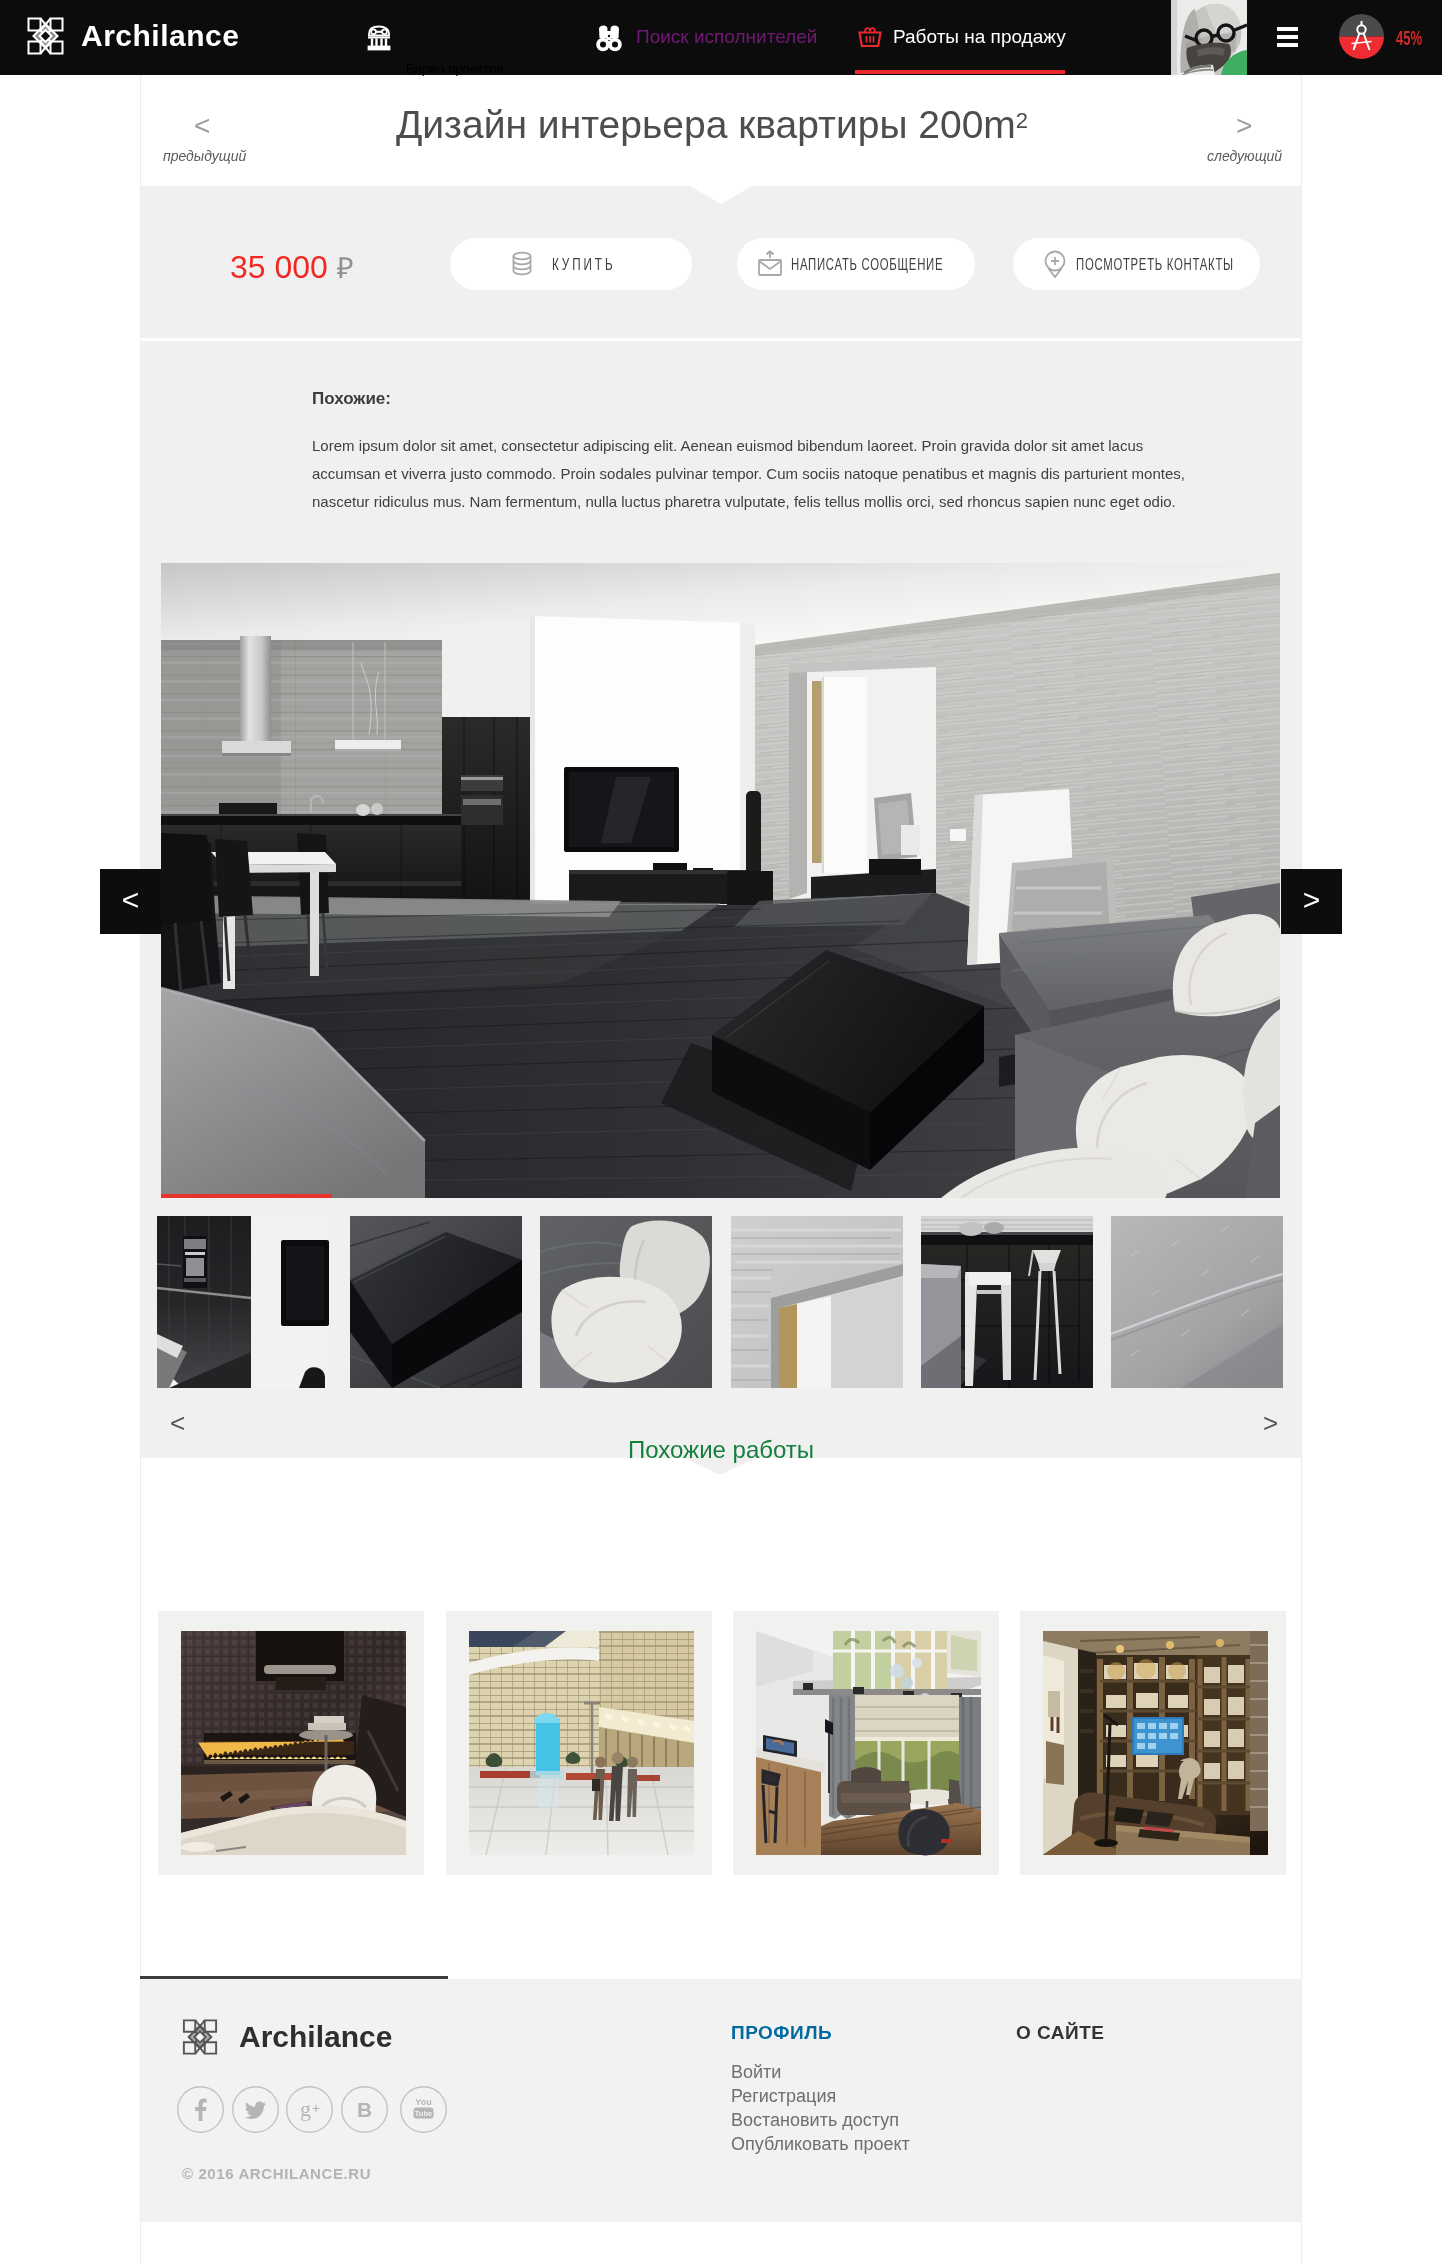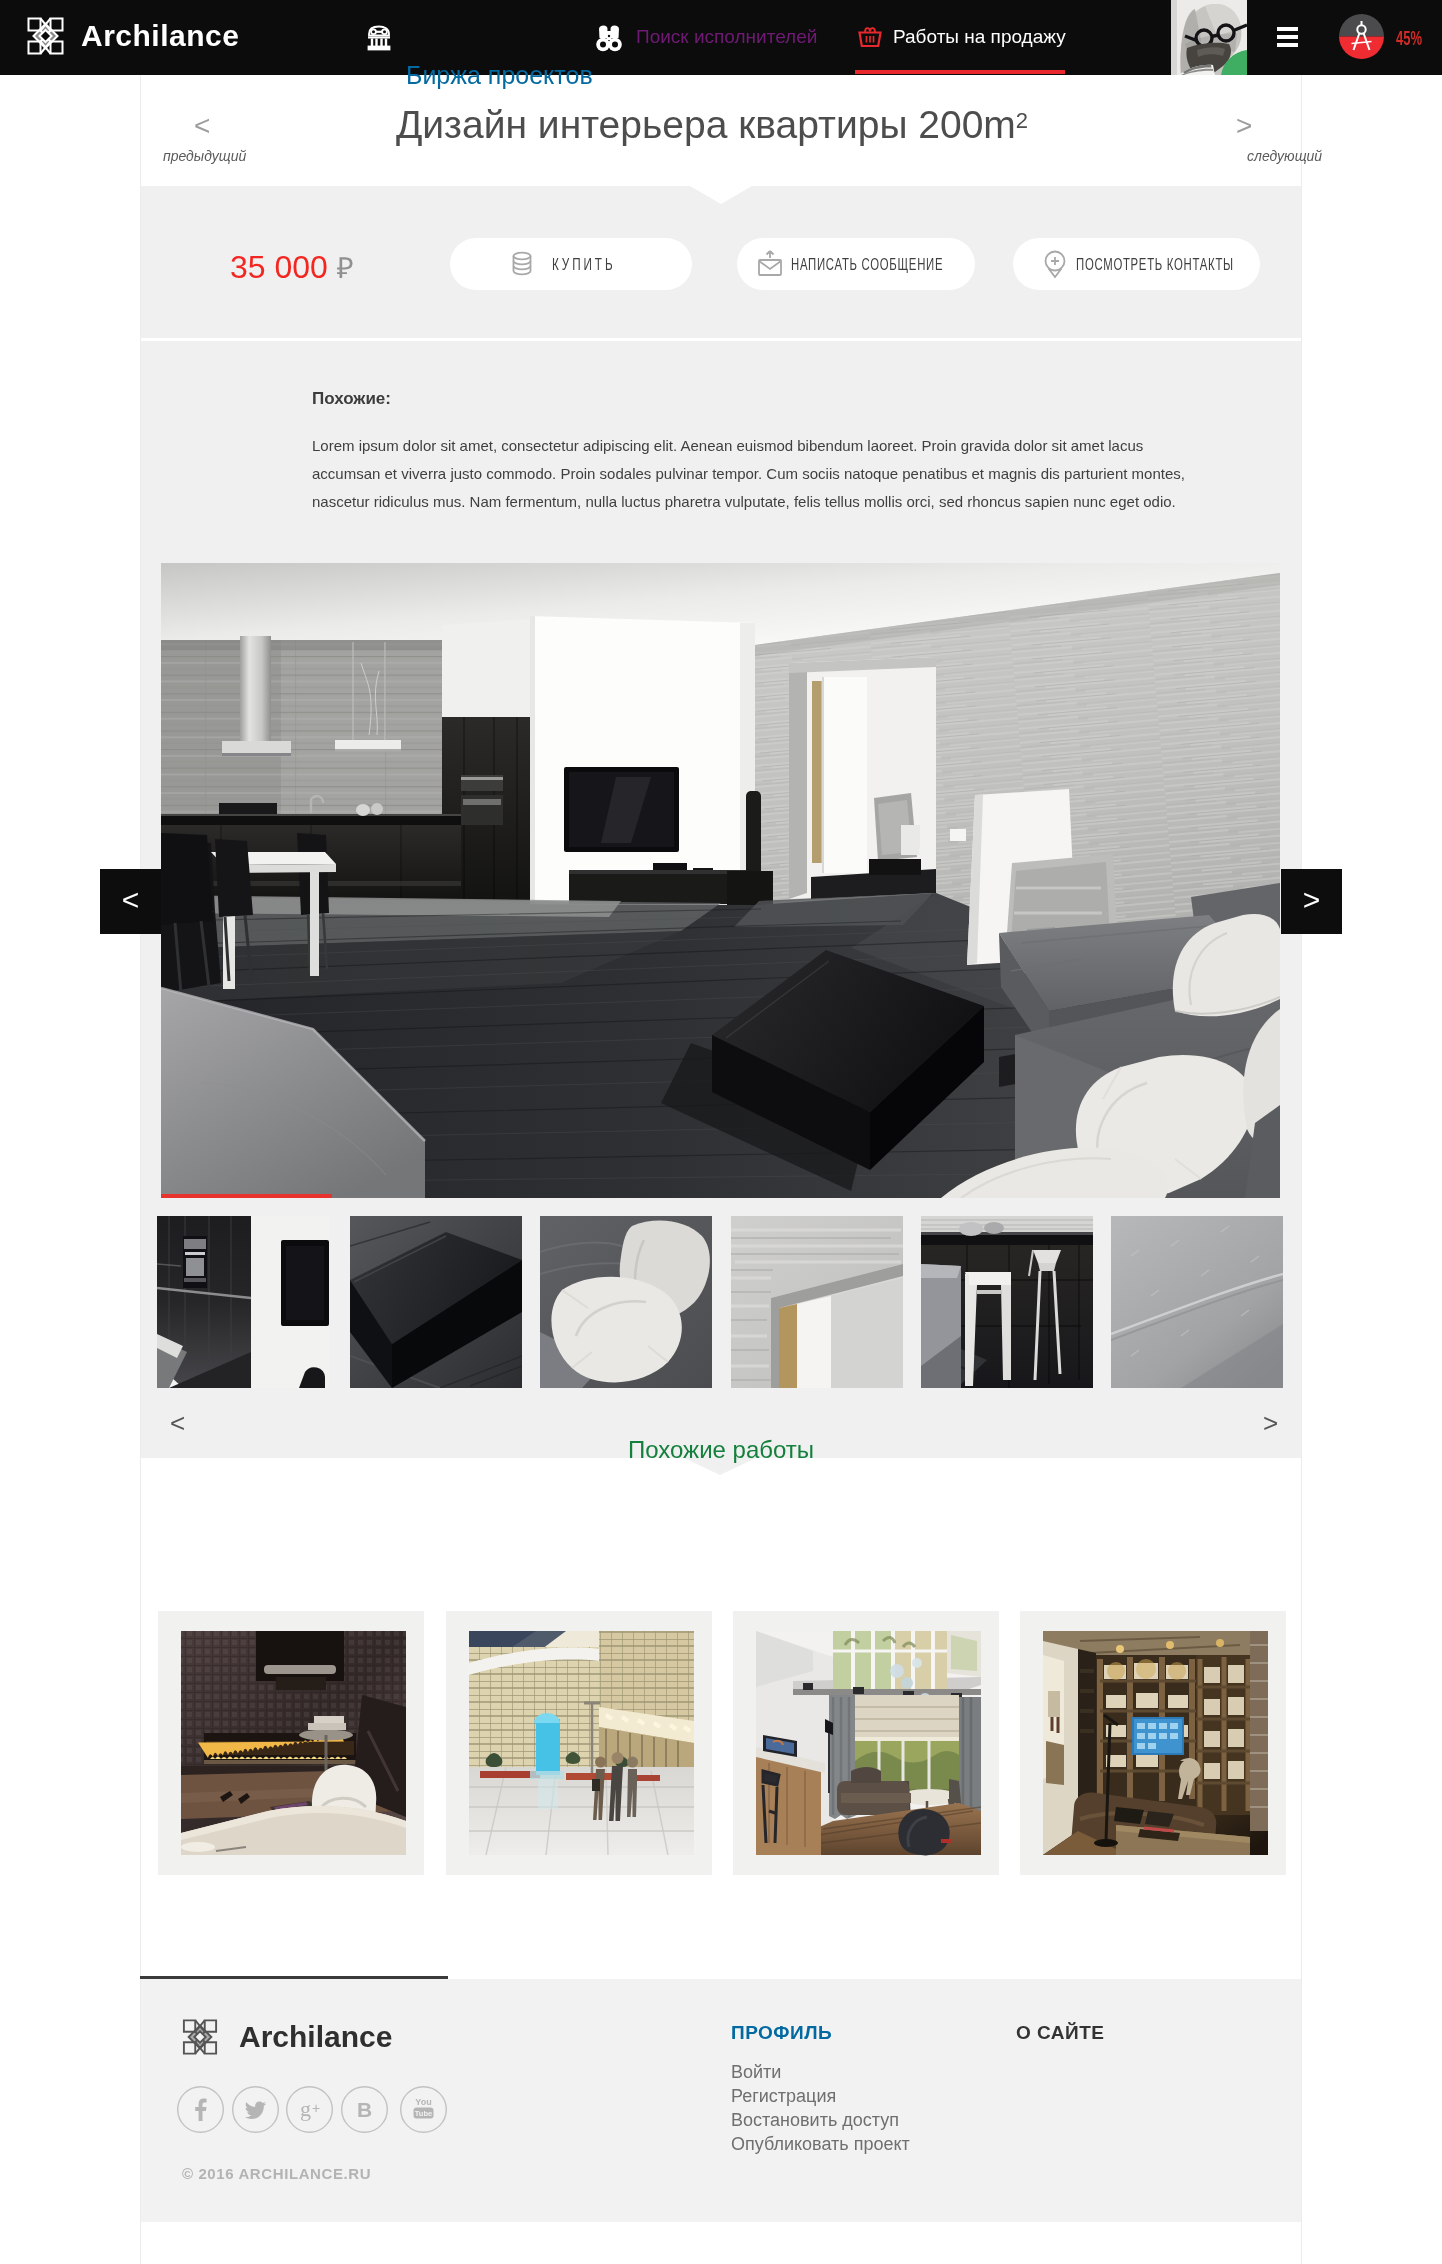--- a/index.html
+++ b/index.html
@@ -38,21 +38,21 @@
   <rect x="3.5" y="22.5" width="21" height="3" fill="#fff"></rect>
   <path d="M7 22 v-7.5 M11.5 22 v-7.5 M16.5 22 v-7.5 M21 22 v-7.5" stroke-width="2.4"></path>
   <path d="M3 13.5 h22" stroke-width="2"></path>
   <path d="M4 11.5 v-1.5 c0 -5.5 4.5 -7.5 10 -7.5 c5.5 0 10 2 10 7.5 v1.5 Z"></path>
   <circle cx="8.5" cy="7.8" r="2.4"></circle>
   <circle cx="19.5" cy="7.8" r="2.4"></circle>
   <path d="M11 7.8 h6" stroke-width="2.2"></path>
  </g>
 </svg>
 
-<div class="abs" style="left:406px;top:26px;color:#0369a1;font-size:25px;margin-top:35px;">Биржа проектов</div>
+<div class="abs" style="left:406px;top:26px;color:#000000;font-size:13px;margin-top:35px;">Биржа проектов</div>
 
 <svg class="abs" style="left:595px;top:23px;" width="28" height="30" viewBox="0 0 28 30">
  <g fill="#fff">
   <path d="M8.5 2.5 c2.5 0 4 1.5 4 3.5 l-0.5 9 h-7.5 l-0.5 -9 c0 -2 2 -3.5 4.5 -3.5 Z"></path>
   <path d="M19.5 2.5 c2.5 0 4.5 1.5 4.5 3.5 l-0.5 9 h-7.5 l-0.5 -9 c0 -2 1.5 -3.5 4 -3.5 Z"></path>
   <circle cx="8" cy="21.5" r="6.8"></circle>
   <circle cx="20" cy="21.5" r="6.8"></circle>
   <circle cx="8" cy="21.5" r="3" fill="#0c0c0c"></circle>
   <circle cx="20" cy="21.5" r="3" fill="#0c0c0c"></circle>
   <rect x="11.5" y="8" width="5" height="9"></rect>
@@ -120,21 +120,21 @@
 <div class="abs" style="left:1396px;top:26px;color:#cf2b28;font-size:21px;font-weight:bold;transform:scaleX(0.62);transform-origin:0 0;">45%</div>
 
 <div class="abs" style="left:194px;top:110px;color:#9d9d9d;font-size:28px;">&lt;</div>
 
 <div class="abs" style="left:163px;top:148px;color:#5a5a5a;font-size:14px;font-style:italic;">предыдущий</div>
 
 <div class="abs" style="left:132px;top:103px;width:1160px;text-align:center;color:#4d4d4d;font-size:39px;font-weight:400;">Дизайн интерьера квартиры 200m<span style="font-size:22px;vertical-align:10px;">2</span></div>
 
 <div class="abs" style="left:1236px;top:110px;color:#9d9d9d;font-size:28px;">&gt;</div>
 
-<div class="abs" style="left:1207px;top:148px;color:#5a5a5a;font-size:14px;font-style:italic;margin-left:40px;">следующий</div>
+<div class="abs" style="left:1207px;top:148px;color:#5a5a5a;font-size:14px;font-style:italic;">следующий</div>
 
 <div class="abs" style="left:141px;top:186px;width:1160px;height:152px;background:#f0f0f0;"></div>
 
 <div class="abs" style="left:690px;top:186px;width:0;height:0;border-left:31px solid transparent;border-right:31px solid transparent;border-top:18px solid #ffffff;"></div>
 
 <div class="abs" style="left:230px;top:247px;font-size:32px;color:#f32722;">35 000 <span style="color:#909090;font-size:29px;">₽</span></div>
 
 <div class="abs" style="left:450px;top:238px;width:242px;height:52px;background:#fff;border-radius:26px;"></div>
 
 <svg class="abs" style="left:510px;top:251px;" width="24" height="26" viewBox="0 0 24 26">

